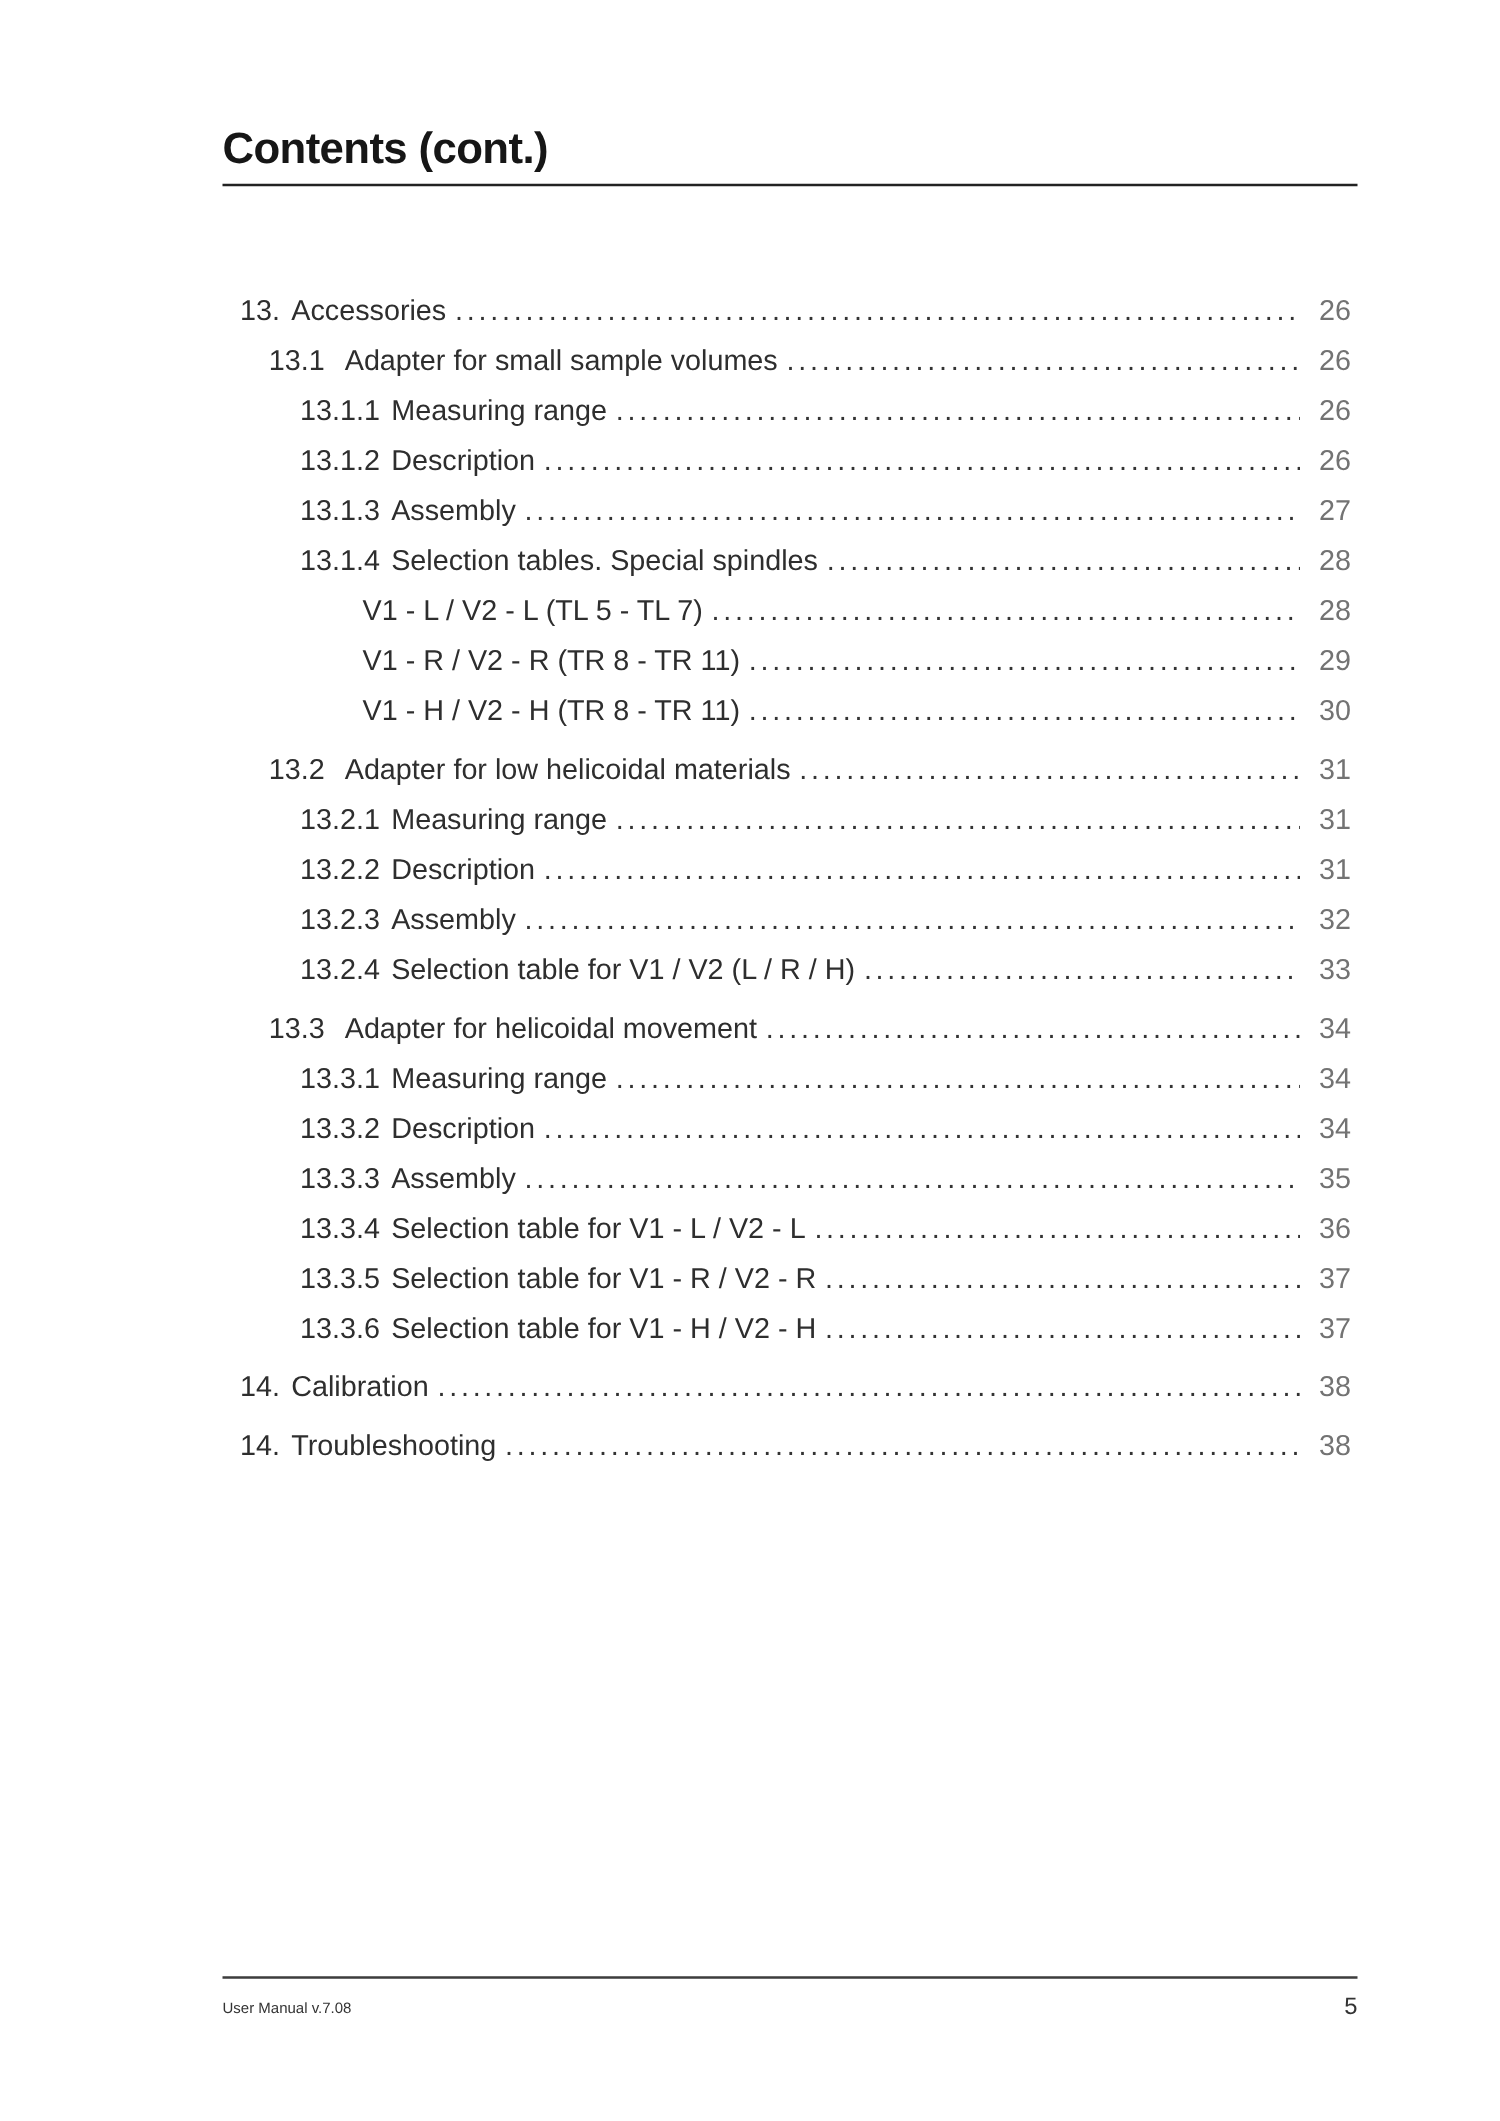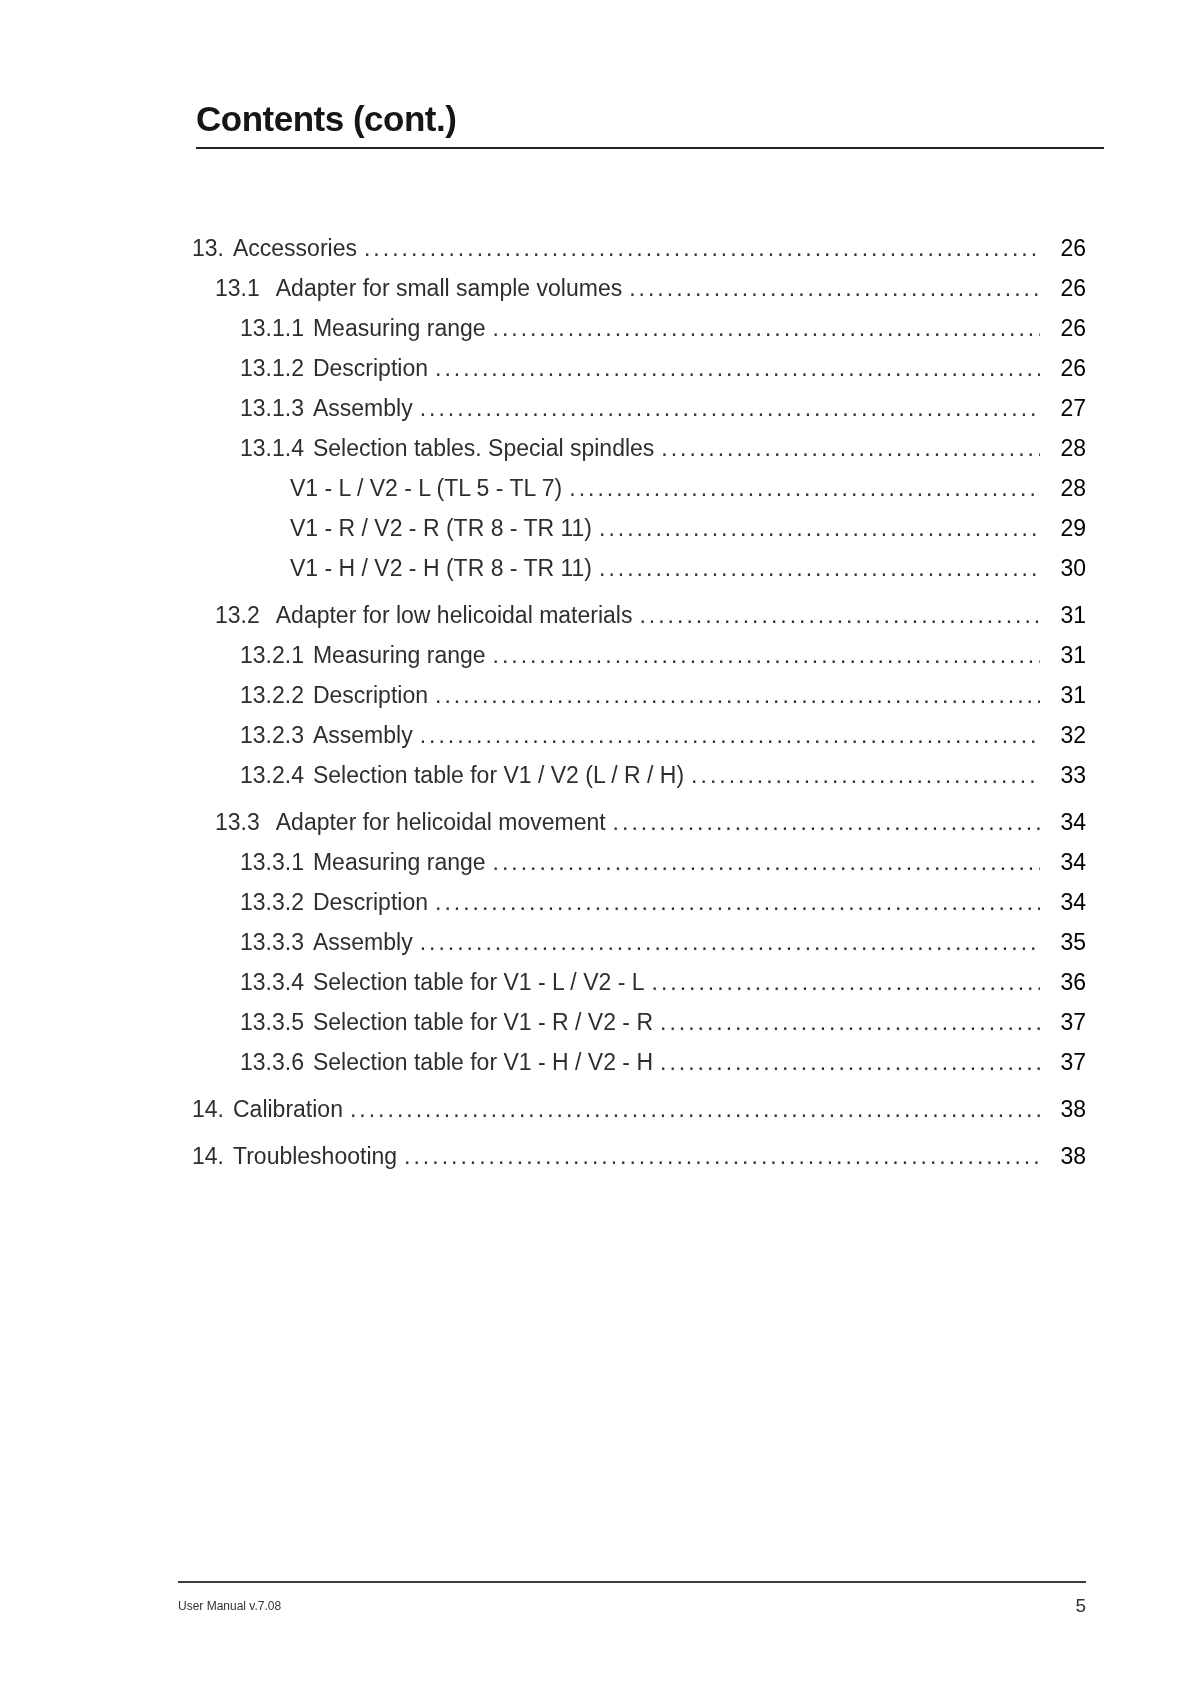--- a/index.html
+++ b/index.html
@@ -6,21 +6,21 @@
   .page {
     position: relative;
     width: 1200px;
     height: 1697px;
     background: #ffffff;
     font-family: "Liberation Sans", sans-serif;
     overflow: hidden;
   }
   .title-block {
     position: absolute;
-    left: 196px;
+    left: 178px;
     top: 96px;
     width: 908px;
   }
   .page-title {
     margin: 0;
     font-size: 35px;
     line-height: 46px;
     font-weight: 700;
     letter-spacing: -0.5px;
     color: #161616;
@@ -55,22 +55,22 @@
   .leader {
     flex: 1;
     overflow: hidden;
     white-space: nowrap;
     letter-spacing: 3px;
     margin: 0 10px 0 7px;
     color: #333333;
   }
   .pagenum {
     width: 36px;
-    text-align: right;
-    color: #000000;
+    text-align: center;
+    color: #737373;
   }
   .footer-rule {
     position: absolute;
     left: 178px;
     top: 1581px;
     width: 908px;
     height: 2px;
     background: #3d3d3d;
   }
   .footer-left {

